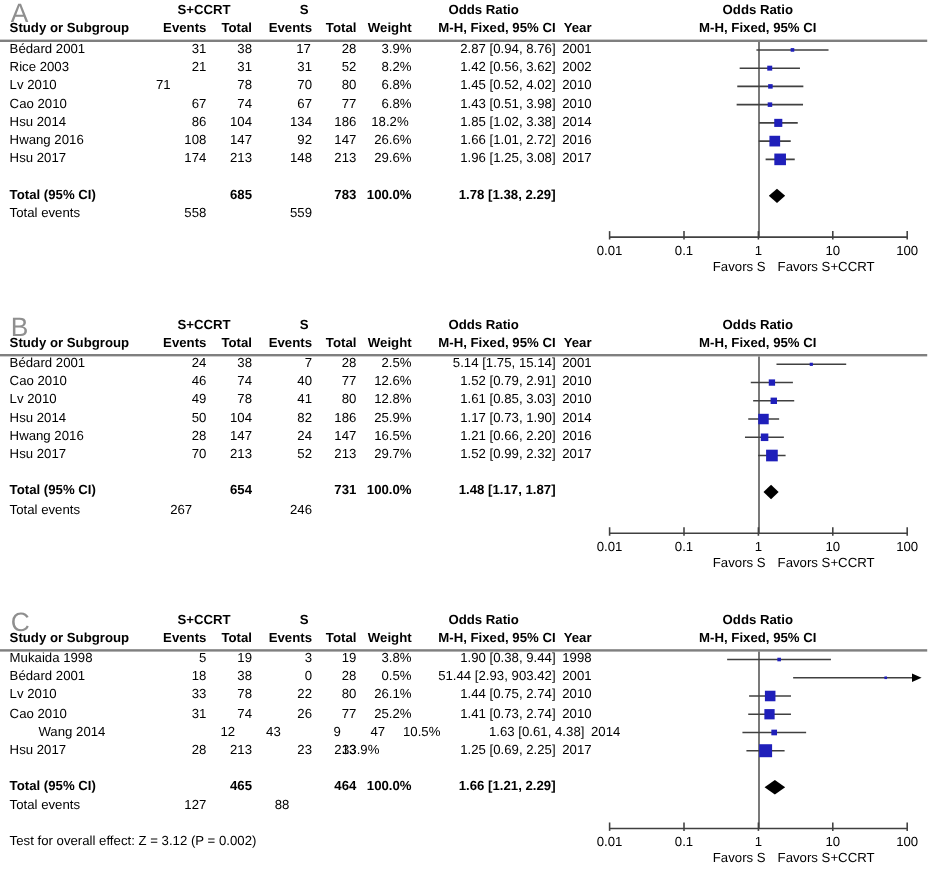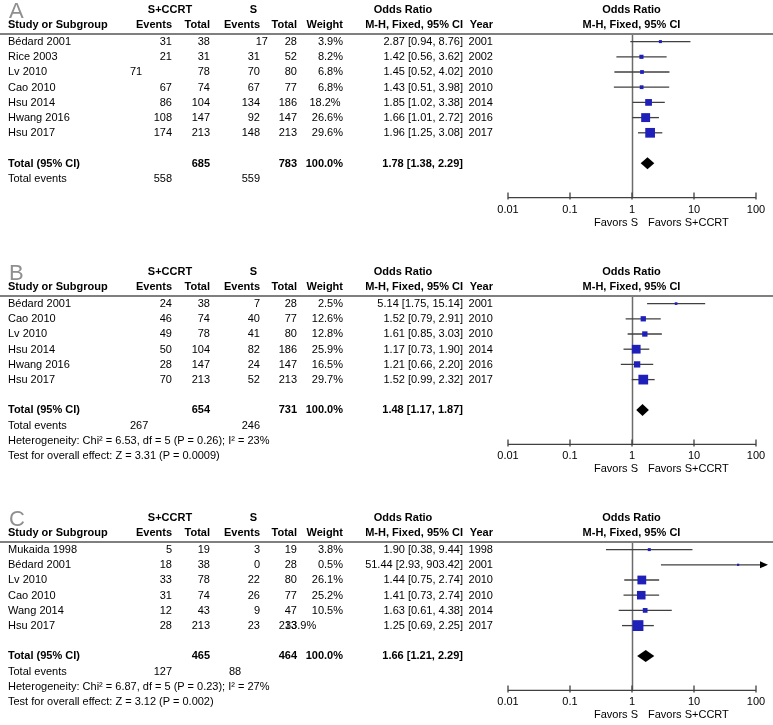--- a/index.html
+++ b/index.html
@@ -35,21 +35,21 @@
         <div class="cell b" style="left: 297px; width: 46px; text-align: right;">Weight</div>
         <div class="cell b" style="left: 343px; width: 120px; text-align: right;">M-H, Fixed, 95% CI</div>
         <div class="cell b" style="left: 467px; width: 26px; text-align: right;">Year</div>
       </div>
       <div class="cell b" style="left: 490px; top: 17px; width: 283px; text-align: center;">M-H, Fixed, 95% CI</div>
       <div class="rule" style="top: 33px;"></div>
       <div class="row" style="top: 34px;">
         <div class="cell" style="left: 8px; width: 122px; text-align: left;">Bédard 2001</div>
         <div class="cell" style="left: 130px; width: 42px; text-align: right;">31</div>
         <div class="cell" style="left: 172px; width: 38px; text-align: right;">38</div>
-        <div class="cell" style="left: 218px; width: 50px; text-align: right;">17</div>
+        <div class="cell" style="left: 228px; width: 50px; text-align: center;">17</div>
         <div class="cell" style="left: 260px; width: 37px; text-align: right;">28</div>
         <div class="cell" style="left: 297px; width: 46px; text-align: right;">3.9%</div>
         <div class="cell" style="left: 343px; width: 120px; text-align: right;">2.87 [0.94, 8.76]</div>
         <div class="cell" style="left: 467px; width: 26px; text-align: right;">2001</div>
       </div>
       <div class="row" style="top: 49.2px;">
         <div class="cell" style="left: 8px; width: 122px; text-align: left;">Rice 2003</div>
         <div class="cell" style="left: 130px; width: 42px; text-align: right;">21</div>
         <div class="cell" style="left: 172px; width: 38px; text-align: right;">31</div>
         <div class="cell" style="left: 210px; width: 50px; text-align: right;">31</div>
@@ -234,28 +234,22 @@
       </div>
       <div class="row" style="top: 140.4px;">
         <div class="cell b" style="left: 8px; width: 122px; text-align: left;">Total (95% CI)</div>
         <div class="cell b" style="left: 172px; width: 38px; text-align: right;">654</div>
         <div class="cell b" style="left: 260px; width: 37px; text-align: right;">731</div>
         <div class="cell b" style="left: 297px; width: 46px; text-align: right;">100.0%</div>
         <div class="cell b" style="left: 343px; width: 120px; text-align: right;">1.48 [1.17, 1.87]</div>
       </div>
       <div class="row" style="top: 155.6px;">
         <div class="cell" style="left: 8px; width: 122px; text-align: left;">Total events</div>
-        <div class="cell" style="left: 130px; width: 42px; text-align: left;">267</div>
+        <div class="cell" style="left: 130px; width: 42px; text-align: center;">267</div>
         <div class="cell" style="left: 210px; width: 50px; text-align: right;">246</div>
-      </div>
-      <div class="row" style="top: 170.8px;">
-        <div class="cell" style="left: 8px; width: 480px;">Heterogeneity: Chi² = 6.53, df = 5 (P = 0.26); I² = 23%</div>
-      </div>
-      <div class="row" style="top: 186px;">
-        <div class="cell" style="left: 8px; width: 480px;">Test for overall effect: Z = 3.31 (P = 0.0009)</div>
       </div>
       <svg class="plot" width="283" height="246" style="left: 490px;">
         <line x1="142.5" y1="35" x2="142.5" y2="182.39999999999995" stroke="#6b6b6b" stroke-width="1.5"></line>
         <line x1="157.06835901855027" y1="41.6" x2="215.16780426017135" y2="41.6" stroke="#404040" stroke-width="1.3"></line>
         <rect x="184.7547133777071" y="40.275" width="2.65" height="2.65" fill="#1f1fba"></rect>
         <line x1="135.65287966000736" y1="56.800000000000004" x2="170.76136531712626" y2="56.800000000000004" stroke="#404040" stroke-width="1.3"></line>
         <rect x="150.6363024525759" y="54.162000000000006" width="5.276" height="5.276" fill="#1f1fba"></rect>
         <line x1="137.62397339428614" y1="72" x2="171.84944296714292" y2="72" stroke="#404040" stroke-width="1.3"></line>
         <rect x="152.1592043139747" y="69.336" width="5.328" height="5.328" fill="#1f1fba"></rect>
         <line x1="133.52601732746825" y1="87.19999999999999" x2="159.2827232590754" y2="87.19999999999999" stroke="#404040" stroke-width="1.3"></line>
@@ -333,21 +327,21 @@
       <div class="row" style="top: 79.6px;">
         <div class="cell" style="left: 8px; width: 122px; text-align: left;">Cao 2010</div>
         <div class="cell" style="left: 130px; width: 42px; text-align: right;">31</div>
         <div class="cell" style="left: 172px; width: 38px; text-align: right;">74</div>
         <div class="cell" style="left: 210px; width: 50px; text-align: right;">26</div>
         <div class="cell" style="left: 260px; width: 37px; text-align: right;">77</div>
         <div class="cell" style="left: 297px; width: 46px; text-align: right;">25.2%</div>
         <div class="cell" style="left: 343px; width: 120px; text-align: right;">1.41 [0.73, 2.74]</div>
         <div class="cell" style="left: 467px; width: 26px; text-align: right;">2010</div>
       </div>
-      <div class="row" style="top: 94.8px;">
+      <div class="row" style="top: 94.8px; margin-left: 24px;">
         <div class="cell" style="left: 8px; width: 122px; text-align: left;">Wang 2014</div>
         <div class="cell" style="left: 130px; width: 42px; text-align: right;">12</div>
         <div class="cell" style="left: 172px; width: 38px; text-align: right;">43</div>
         <div class="cell" style="left: 210px; width: 50px; text-align: right;">9</div>
         <div class="cell" style="left: 260px; width: 37px; text-align: right;">47</div>
         <div class="cell" style="left: 297px; width: 46px; text-align: right;">10.5%</div>
         <div class="cell" style="left: 343px; width: 120px; text-align: right;">1.63 [0.61, 4.38]</div>
         <div class="cell" style="left: 467px; width: 26px; text-align: right;">2014</div>
       </div>
       <div class="row" style="top: 110px;">
@@ -364,23 +358,20 @@
         <div class="cell b" style="left: 8px; width: 122px; text-align: left;">Total (95% CI)</div>
         <div class="cell b" style="left: 172px; width: 38px; text-align: right;">465</div>
         <div class="cell b" style="left: 260px; width: 37px; text-align: right;">464</div>
         <div class="cell b" style="left: 297px; width: 46px; text-align: right;">100.0%</div>
         <div class="cell b" style="left: 343px; width: 120px; text-align: right;">1.66 [1.21, 2.29]</div>
       </div>
       <div class="row" style="top: 155.6px;">
         <div class="cell" style="left: 8px; width: 122px; text-align: left;">Total events</div>
         <div class="cell" style="left: 130px; width: 42px; text-align: right;">127</div>
         <div class="cell" style="left: 210px; width: 50px; text-align: center;">88</div>
-      </div>
-      <div class="row" style="top: 170.8px;">
-        <div class="cell" style="left: 8px; width: 480px;">Heterogeneity: Chi² = 6.87, df = 5 (P = 0.23); I² = 27%</div>
       </div>
       <div class="row" style="top: 186px;">
         <div class="cell" style="left: 8px; width: 480px;">Test for overall effect: Z = 3.12 (P = 0.002)</div>
       </div>
       <svg class="plot" width="283" height="217" style="left: 490px;">
         <line x1="142.5" y1="35" x2="142.5" y2="182.39999999999995" stroke="#6b6b6b" stroke-width="1.5"></line>
         <line x1="115.94658299024223" y1="41.6" x2="202.44826364648026" y2="41.6" stroke="#404040" stroke-width="1.3"></line>
         <rect x="157.7887232590754" y="40.106" width="2.988" height="2.988" fill="#1f1fba"></rect>
         <line x1="170.9457924619548" y1="56.800000000000004" x2="270" y2="56.800000000000004" stroke="#404040" stroke-width="1.3"></line>
         <polygon points="270,53.300000000000004 278,56.800000000000004 270,60.300000000000004" fill="#000"></polygon>

